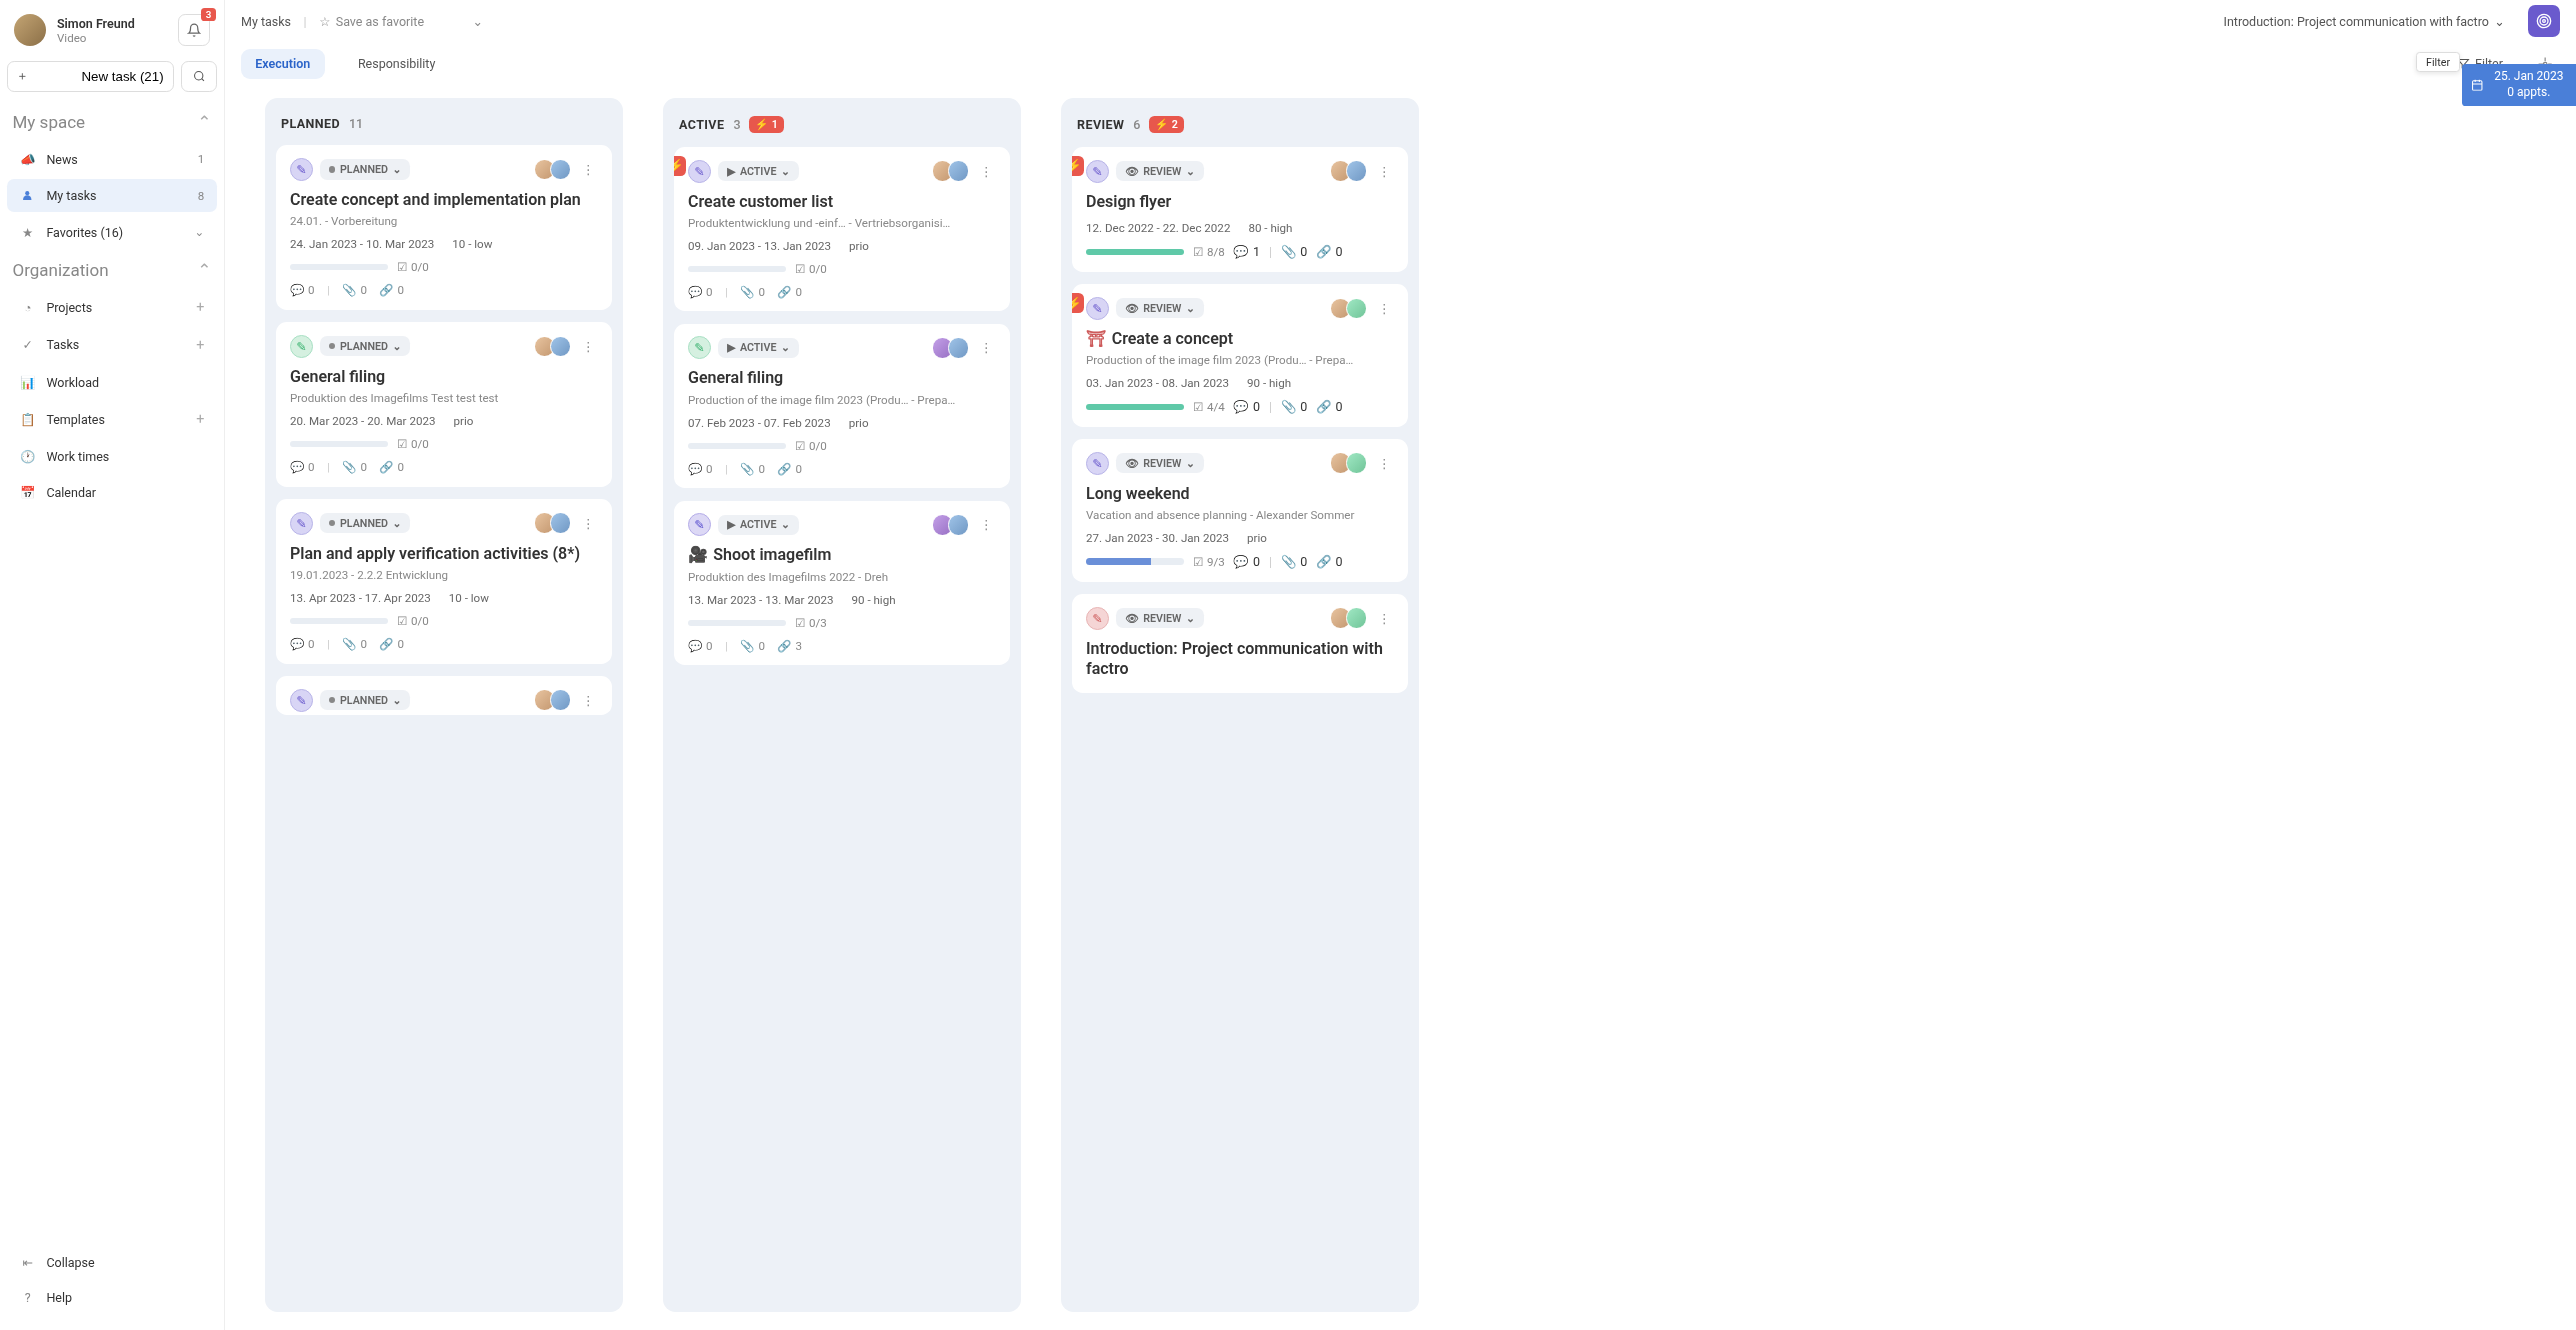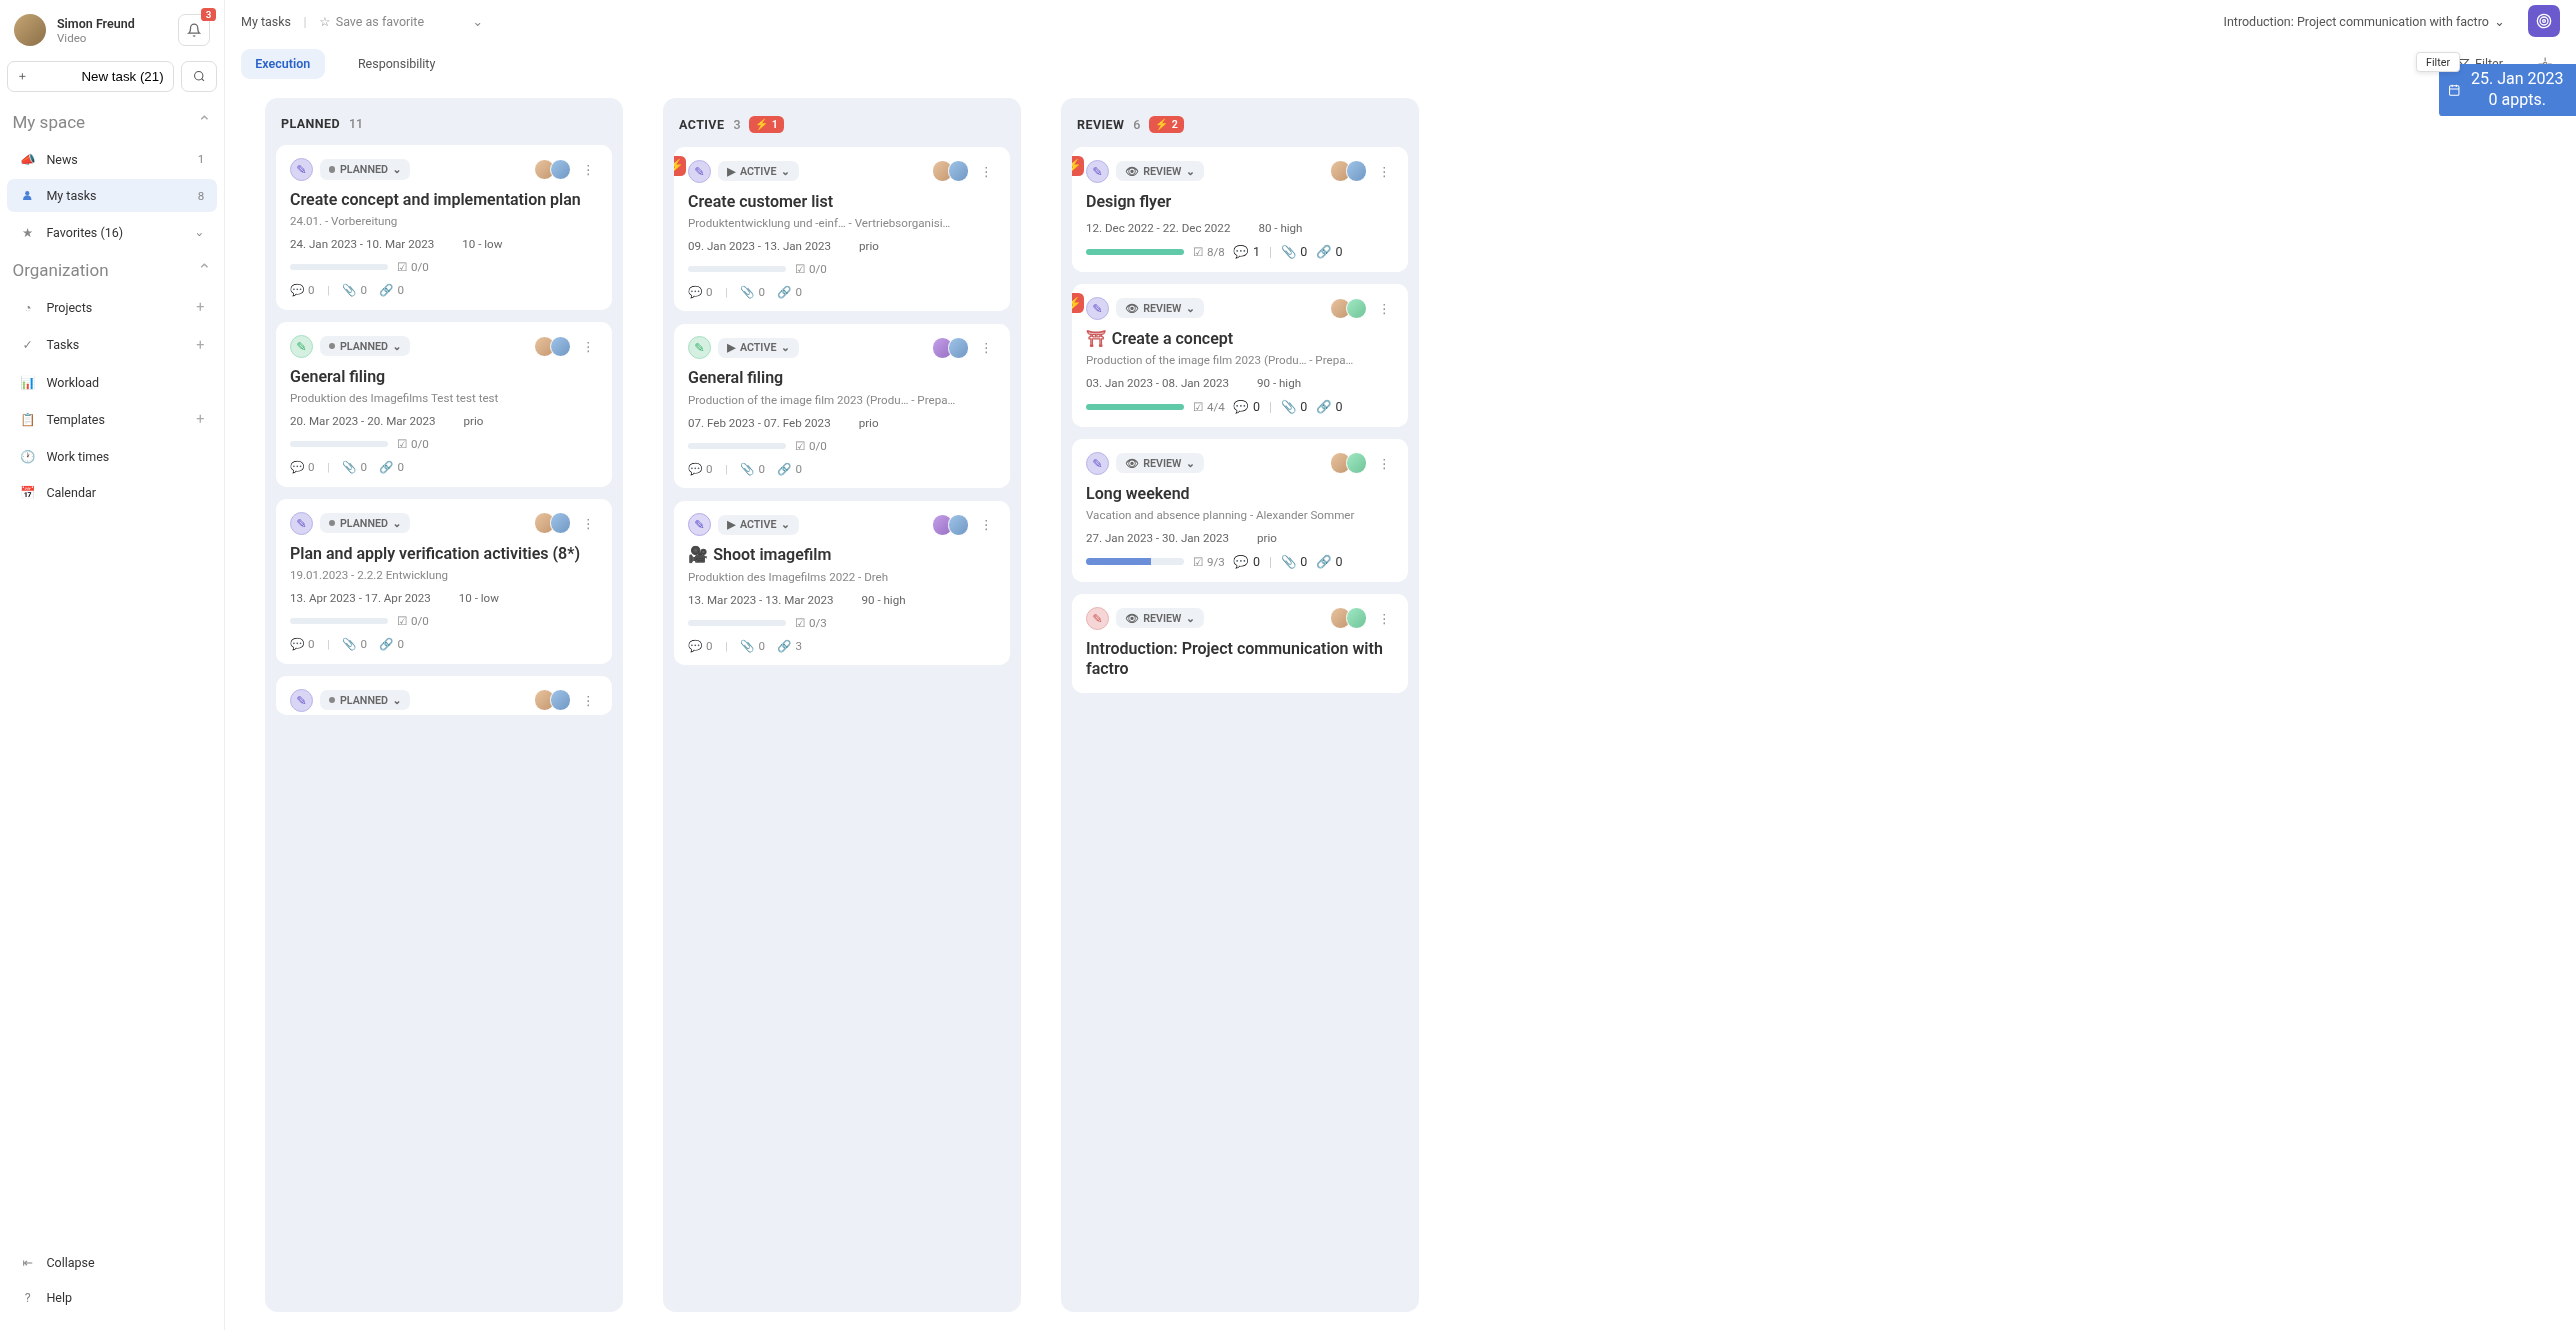--- a/index.html
+++ b/index.html
@@ -42,21 +42,21 @@
 
 .tab-row { display: flex; align-items: center; padding: 5.4px 16px 9px; gap: 19px; }
 .tab { padding: 7.2px 14.3px; border-radius: 9px; cursor: pointer; color: #555; }
 .tab.active { background: #eaf1fb; color: #2b64c9; font-weight: 600; }
 .tab-spacer { flex: 1; }
 .filter-btn { display: flex; align-items: center; gap: 5.4px; color: #555; cursor: pointer; padding: 5.4px 9px; border-radius: 5.4px; }
 .gear-btn { width: 29px; height: 29px; display: flex; align-items: center; justify-content: center; color: #888; cursor: pointer; }
 
 .tooltip { position: absolute; top: 52px; right: 116px; background: #fff; border: 0.9px solid #ddd; border-radius: 3.6px; padding: 2.7px 9px; font-size: 10.7px; box-shadow: 0 1.8px 5.4px rgba(0,0,0,0.1); z-index: 5; }
 
-.date-box { position: absolute; top: 64px; right: 0; background: #4a7fd8; color: #fff; padding: 5.4px 12.5px 5.4px 32px; border-radius: 3.6px 0 0 3.6px; font-size: 16px; line-height: 1.3; }
+.date-box { position: absolute; top: 64px; right: 0; background: #4a7fd8; color: #fff; padding: 5.4px 12.5px 5.4px 32px; border-radius: 3.6px 0 0 3.6px; font-size: 12px; line-height: 1.3; }
 .date-box svg { position: absolute; left: 9px; top: 50%; transform: translateY(-50%); }
 
 .board { flex: 1; display: flex; gap: 16px; padding: 10.7px 16px 18px; overflow-x: auto; background: #fff; }
 .column { width: 358px; min-width: 358px; background: #edf1f7; border-radius: 12.5px; padding: 14.3px 10.7px; display: flex; flex-direction: column; gap: 12.5px; margin-left: 24px; }
 .col-head { display: flex; align-items: center; gap: 9px; padding: 3.6px 5.4px 1.8px; }
 .col-title { font-weight: 700; letter-spacing: 0.4px; color: #333; }
 .col-count { color: #888; font-weight: 500; }
 .col-alert { background: #e8574c; color: #fff; border-radius: 5.4px; padding: 1.8px 6.3px; font-size: 10.7px; font-weight: 600; display: flex; align-items: center; gap: 2.7px; }
 
 .cards { display: flex; flex-direction: column; gap: 12.5px; overflow-y: auto; }
@@ -74,21 +74,21 @@
 .avatars { display: flex; }
 .avatars .av { width: 21.5px; height: 21.5px; border-radius: 50%; border: 1.8px solid #fff; margin-left: -5.4px; }
 .av1 { background: linear-gradient(135deg,#e8c4a0,#c49870); }
 .av2 { background: linear-gradient(135deg,#a0c4e8,#7098c4); }
 .av3 { background: linear-gradient(135deg,#c4a0e8,#9870c4); }
 .av4 { background: linear-gradient(135deg,#a0e8c4,#70c498); }
 .more-btn { color: #888; cursor: pointer; padding: 0 3.6px; }
 
 .card-title { font-weight: 600; font-size: 16px; margin-top: 9px; line-height: 1.3; display: flex; align-items: center; gap: 5.4px; }
 .card-sub { color: #888; font-size: 11.6px; margin-top: 3.6px; white-space: nowrap; overflow: hidden; text-overflow: ellipsis; }
-.card-dates { color: #666; font-size: 11.6px; margin-top: 9px; display: flex; gap: 28px; }
+.card-dates { color: #666; font-size: 11.6px; margin-top: 9px; display: flex; gap: 18px; }
 .prio { color: #666; }
 .card-prog { margin-top: 9px; display: flex; align-items: center; gap: 9px; }
 .prog-bar { width: 98px; height: 6.3px; background: #e8edf3; border-radius: 3.6px; overflow: hidden; }
 .prog-fill { height: 100%; background: #5fc9a8; }
 .prog-fill.blue { background: #6a8fd8; }
 .prog-text { color: #888; font-size: 11.6px; display: flex; align-items: center; gap: 3.6px; }
 .card-meta { margin-top: 9px; display: flex; gap: 12.5px; color: #888; font-size: 11.6px; }
 .meta-item { display: flex; align-items: center; gap: 3.6px; }
 .meta-sep { color: #ccc; }
 

